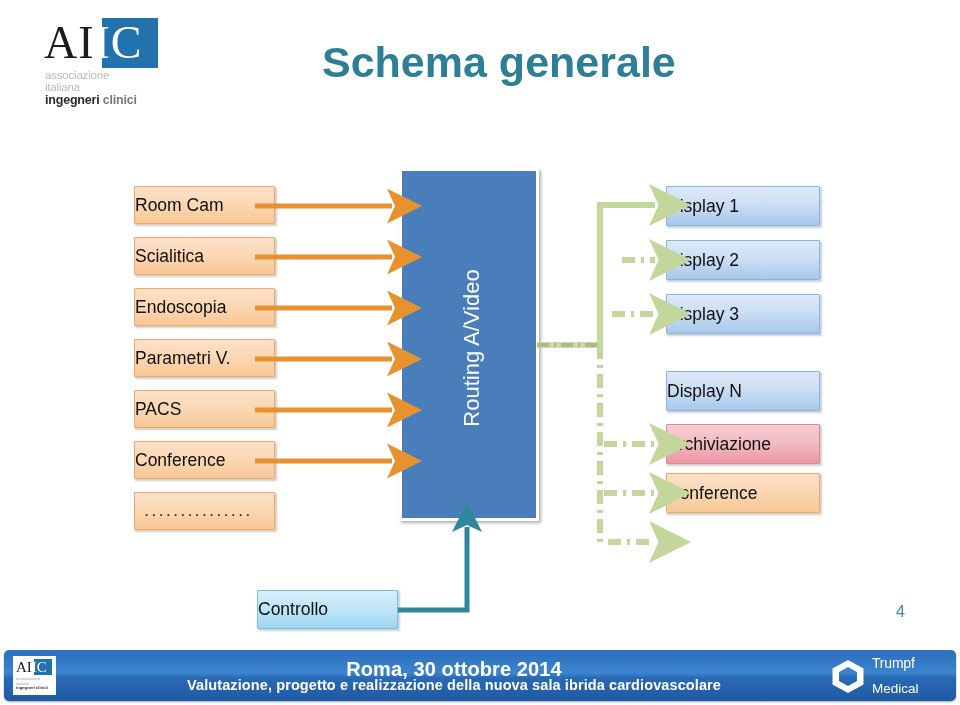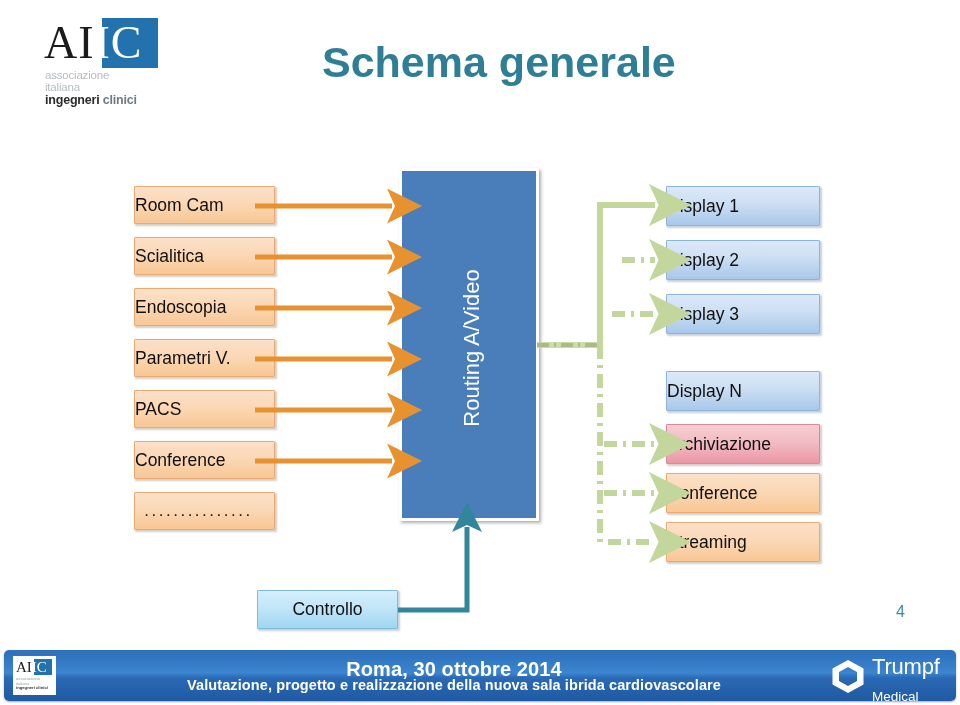--- a/index.html
+++ b/index.html
@@ -87,21 +87,21 @@
   .node.arch {
     background: linear-gradient(to bottom, #f6cdd2 0%, #f2bcc4 45%, #eb97a4 100%);
     border: 1px solid #d98b95;
     box-shadow: 1.5px 1.5px 2px rgba(140,80,90,0.30);
     text-align: right;
   }
   .node.ctrl {
     background: linear-gradient(to bottom, #d5eefb 0%, #c2e6f8 45%, #9ed6f2 100%);
     border: 1px solid #7fbcd8;
     box-shadow: 1.5px 1.5px 2px rgba(60,110,140,0.30);
-    justify-content: center; padding-left: 0;
+    justify-content: flex-start; padding-left: 0;
   }
 
   .dots-cell {
     letter-spacing: 2.5px;
     font-size: 17px;
     width: 100%;
     text-align: center;
     padding-right: 12px;
     color: #1a1a1a;
   }
@@ -191,21 +191,21 @@
   }
 
   #trumpf-logo {
     position: absolute; right: 14px; top: 8px;
     width: 112px; height: 36px;
   }
   #trumpf-text {
     position: absolute; left: 42px; top: -2px;
     color: #ffffff; line-height: 1;
   }
-  #trumpf-text .t1 { display: block; font-size: 22px; letter-spacing: -0.2px; }
+  #trumpf-text .t1 { display: block; font-size: 14px; letter-spacing: -0.2px; }
   #trumpf-text .t2 { display: block; font-size: 13.5px; margin-top: 12px; }
 </style>
 </head>
 <body>
 
 <div id="slide">
 
   <div id="aiic-logo">
     <div class="aiic-mark">
       <div class="aiic-bluebox"></div>
@@ -263,23 +263,20 @@
       <span>Display  3</span>
     </div>
   <div class="node disp" style="left:666px; top:371px;  width:154px; height:40px;">
       <span>Display  N</span>
     </div>
   <div class="node arch" style="left:666px; top:424px;  width:154px; height:40px;">
       <span>Archiviazione</span>
     </div>
   <div class="node src" style="left:666px; top:473px;  width:154px; height:40px;">
       <span>Conference</span>
-    </div>
-  <div class="node src" style="left:666px; top:522px;  width:154px; height:40px;">
-      <span>Streaming</span>
     </div>
 
   <div class="node ctrl" style="left:257px; top:590px; width:141px; height:39px;">
       <span>Controllo</span>
     </div>
 
   <svg id="connectors" viewBox="0 0 960 705">
     <defs>
       <marker id="arrow-orange" markerWidth="7" markerHeight="7" refX="1" refY="3.5" orient="auto">
         <path d="M0,0 L7,3.5 L0,7 L1.6,3.5 Z" fill="#e8922f"></path>

